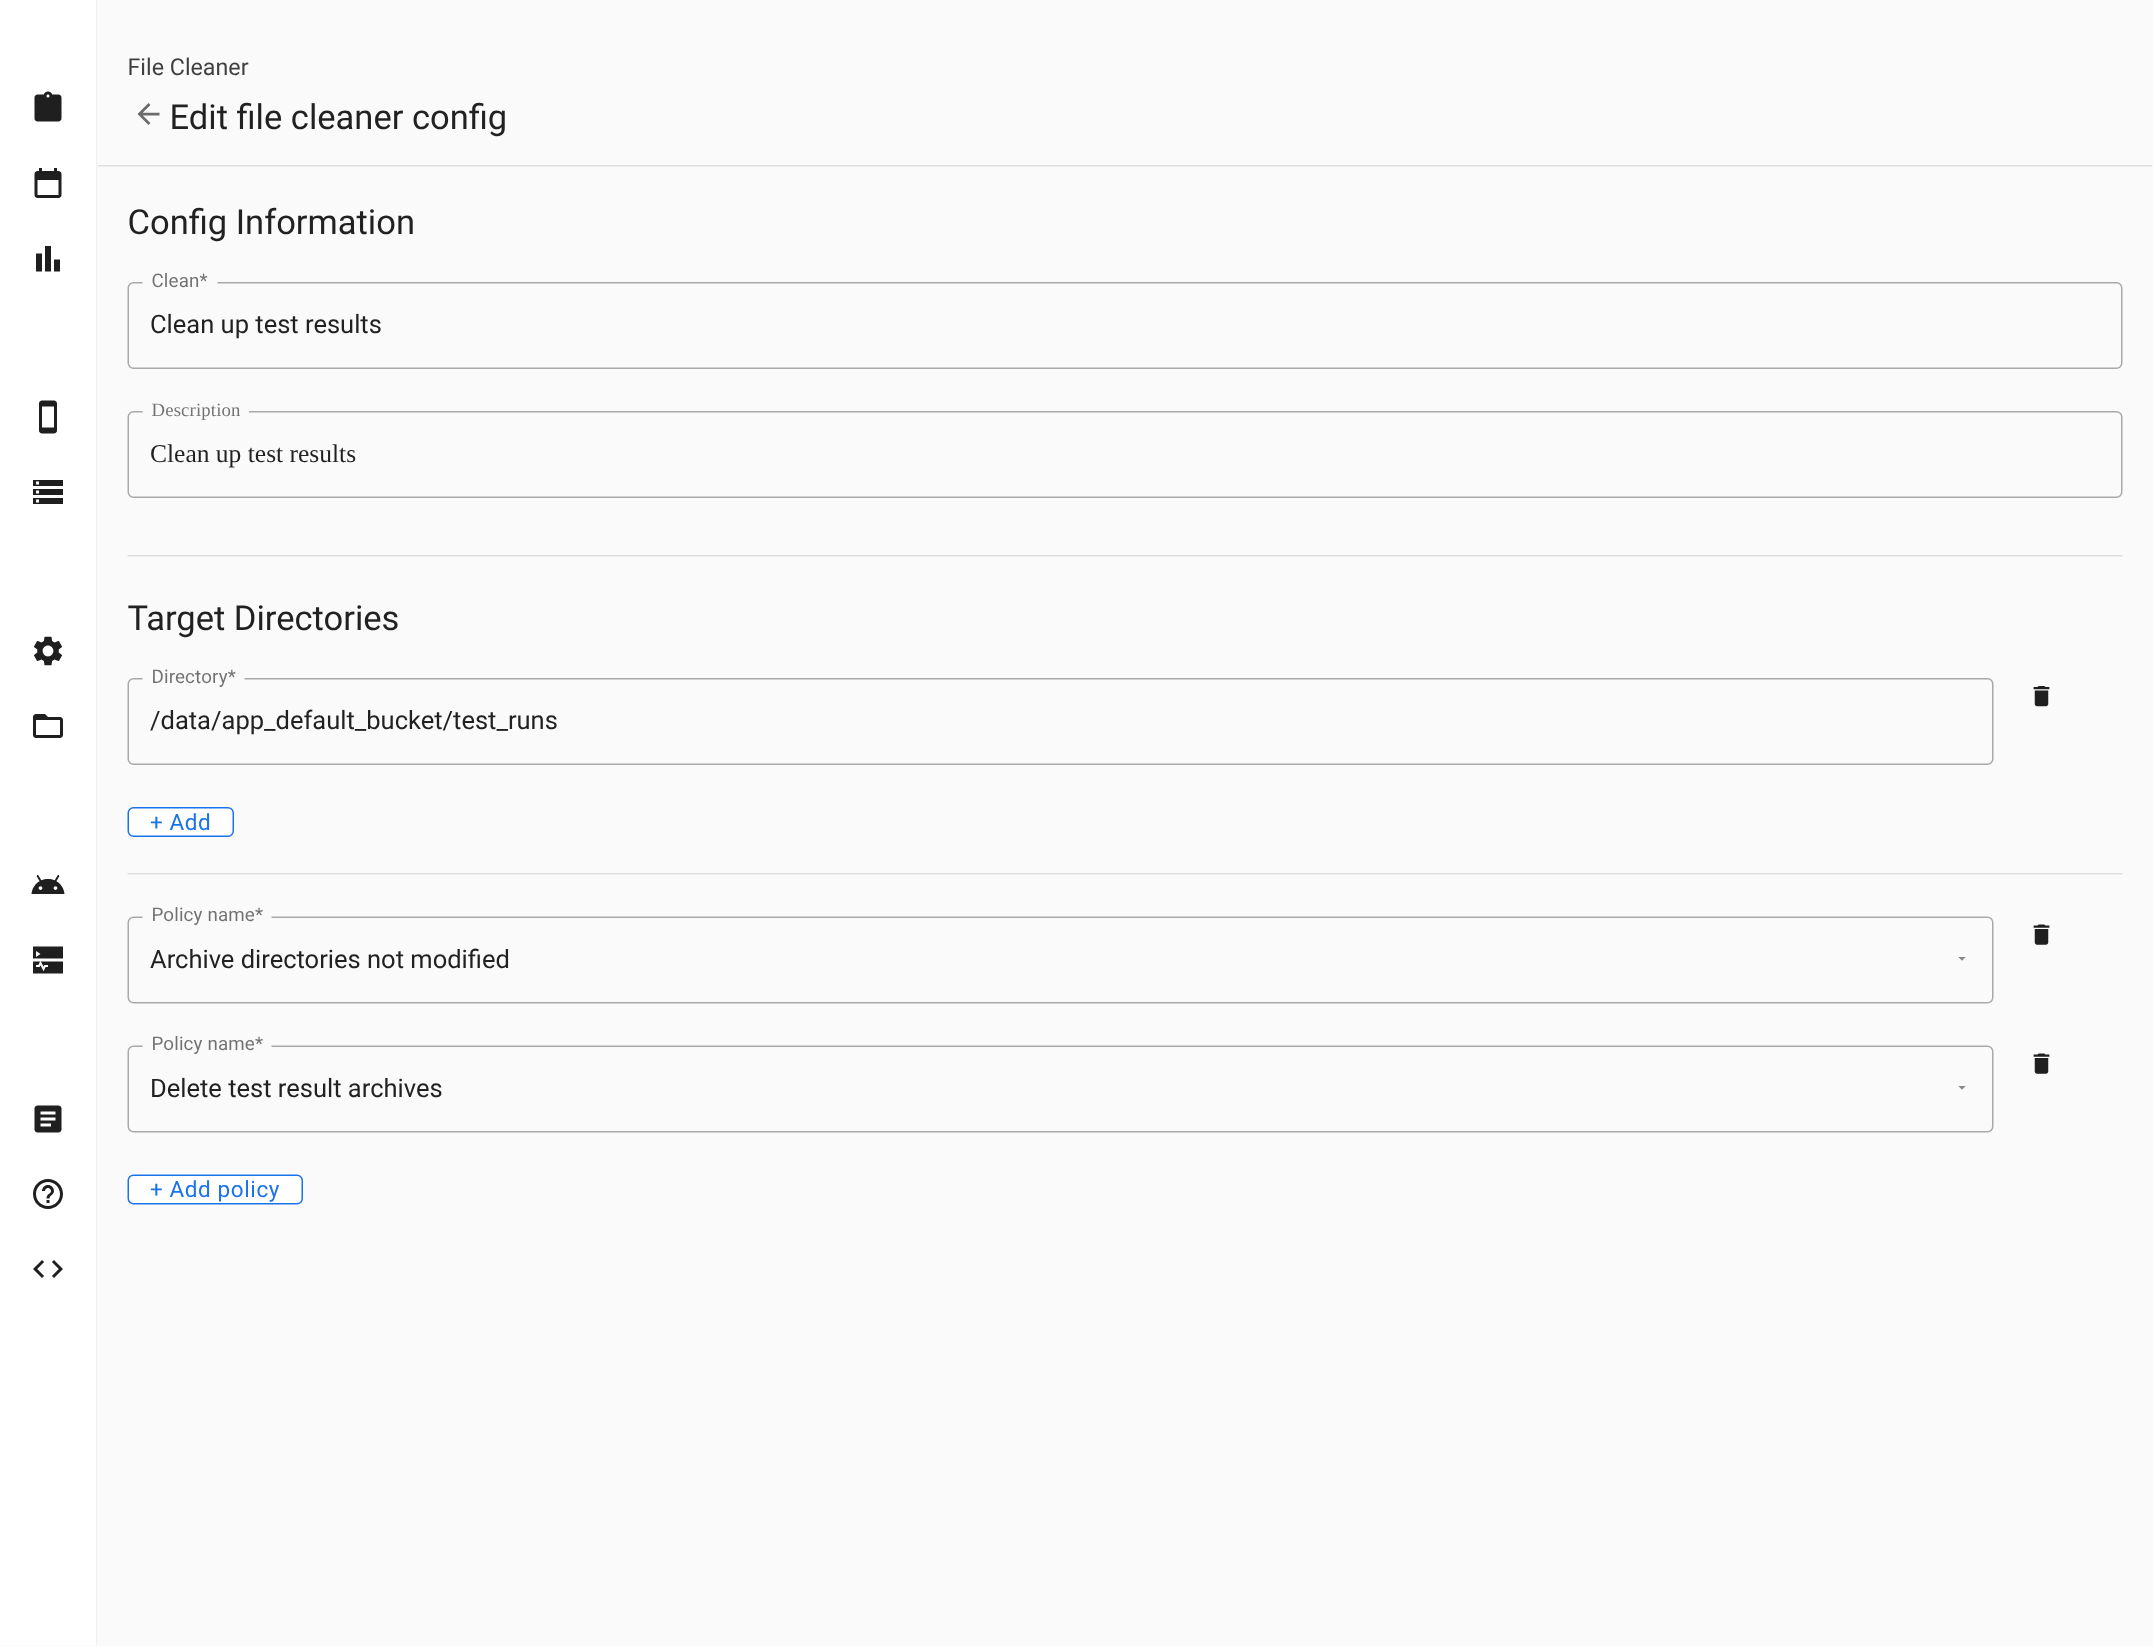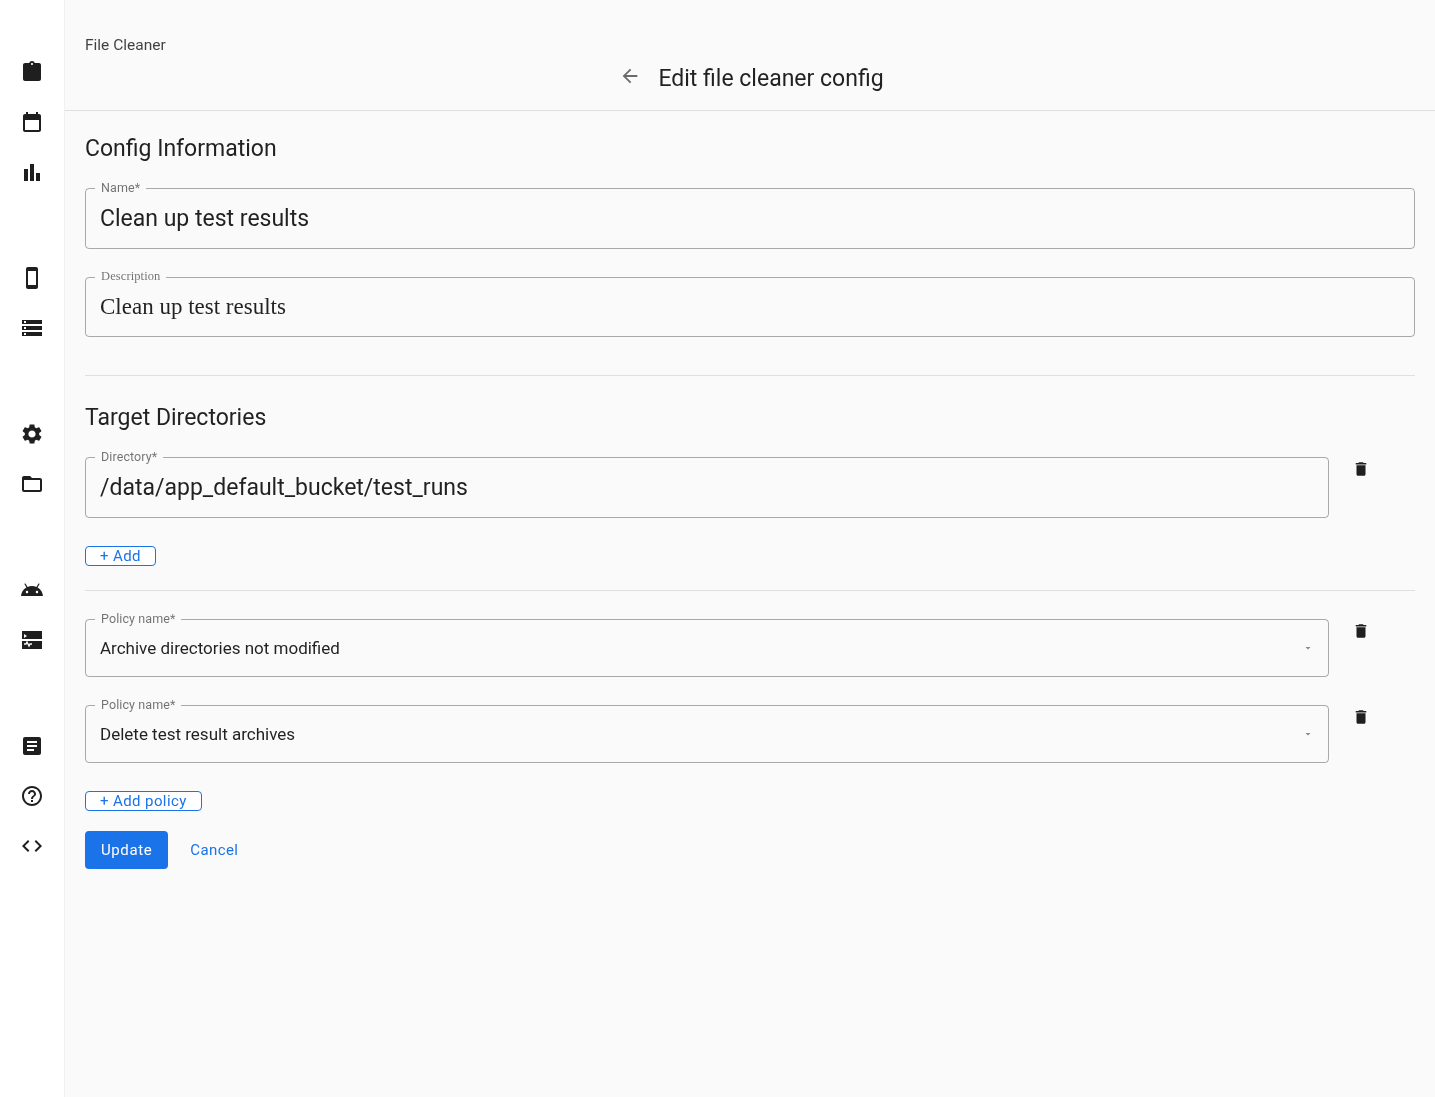--- a/index.html
+++ b/index.html
@@ -49,23 +49,21 @@
     }
     .crumb {
       font-size: 15.5px;
       color: rgba(0,0,0,0.75);
       margin-bottom: 10px;
       margin-top: 16px;
     }
     .title-row {
       display: flex;
       align-items: center;
-      gap: 14px;
       padding-bottom: 18px;
-      justify-content: center;
     }
     .back-btn {
       width: 28px; height: 28px;
       display: flex; align-items: center; justify-content: center;
       cursor: pointer;
       color: #6b6b6b;
     }
     .back-btn svg { width: 22px; height: 22px; fill: #6b6b6b; }
     .page-title {
       font-size: 23px;
@@ -116,21 +114,21 @@
       background: #fafafa;
       padding: 0 6px;
       font-size: 12.5px;
       color: rgba(0,0,0,0.55);
       letter-spacing: 0.1px;
     }
     .field input.txt {
       border: none;
       outline: none;
       background: transparent;
-      font-size: 23px;
+      font-size: 17px;
       color: rgba(0,0,0,0.87);
       width: 100%;
       font-family: inherit;
     }
     .select-arrow svg { width: 12px; height: 12px; fill: rgba(0,0,0,0.45); }
 
     .row-with-trash {
       display: flex;
       gap: 18px;
     }
@@ -309,21 +307,21 @@
       <h1 class="page-title">Edit file cleaner config</h1>
     </div>
   </div>
 
   <hr class="divider">
 
   <section class="section">
     <h2 class="section-title">Config Information</h2>
 
     <div class="field">
-      <label class="float-label">Name*</label>
+      <label class="float-label">Clean*</label>
       <div class="outline">
         <input class="txt" type="text" value="Clean up test results" style="">
       </div>
     </div>
 
     <div class="field" style="margin-bottom:28px;font-family:Liberation Serif, serif;">
       <label class="float-label">Description</label>
       <div class="outline">
         <input class="txt" type="text" value="Clean up test results" style="">
       </div>
@@ -402,18 +400,14 @@
               <path d="M6 19c0 1.1.9 2 2 2h8c1.1 0 2-.9 2-2V7H6v12zM19 4h-3.5l-1-1h-5l-1 1H5v2h14V4z"></path>
             </svg>
         </span>
       </div>
     </div>
 
     <div class="row-gap"></div>
     <button class="btn-outline">+ Add policy</button>
   </section>
 
-  <div class="action-row">
-    <button class="btn-primary">Update</button>
-    <button class="btn-text">Cancel</button>
-  </div>
 
 </main>
 
 </body></html>

